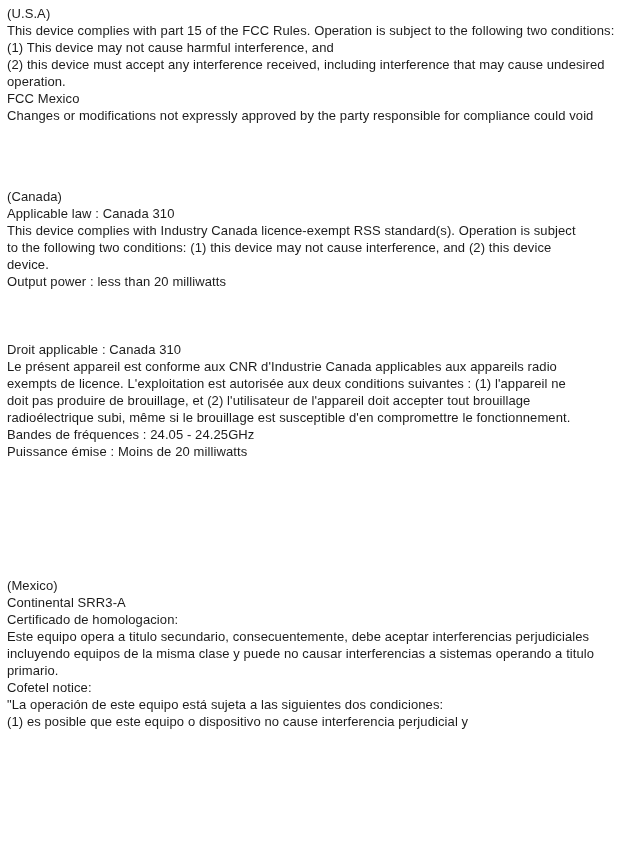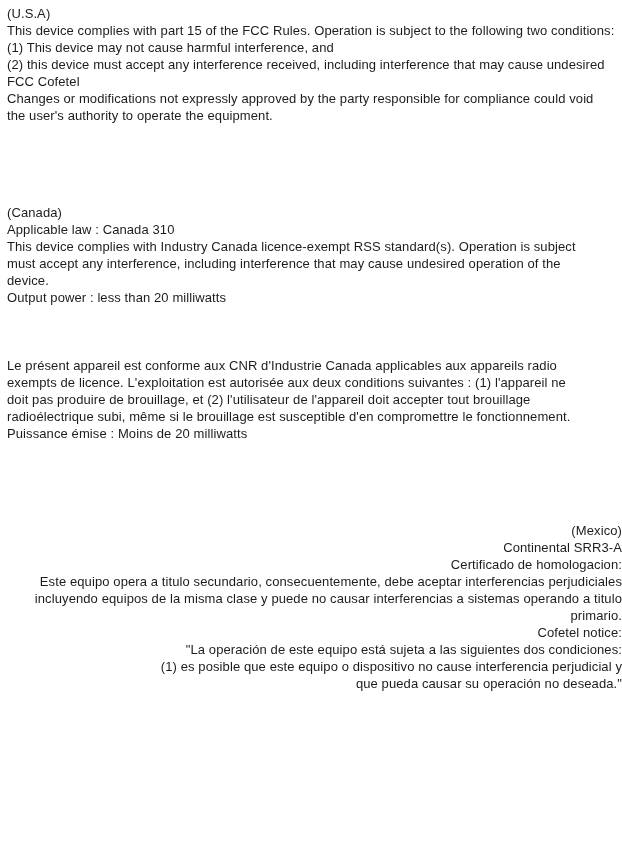--- a/index.html
+++ b/index.html
@@ -26,60 +26,61 @@
   .doc-section {
     margin: 0;
   }
   .line {
     white-space: pre;      
     height: 17px;
     letter-spacing: 0.1px;
   }
   
   #sec-usa            { margin-top: 0; }
-  #sec-canada-english { margin-top: 80px; }
+  #sec-canada-english { margin-top: 64px; }
   #sec-canada-french  { margin-top: 51px; }
-  #sec-mexico         { margin-top: 80px; text-align: right; }
+  #sec-mexico         { margin-top: 117px; }
 </style>
 </head>
 <body>
 
 <main class="page">
   <section class="doc-section" id="sec-usa">
       <div class="line">(U.S.A)</div>
       <div class="line">This device complies with part 15 of the FCC Rules. Operation is subject to the following two conditions:</div>
       <div class="line">(1) This device may not cause harmful interference, and</div>
       <div class="line">(2) this device must accept any interference received, including interference that may cause undesired</div>
-      <div class="line">FCC Cofetel</div>
+      <div class="line">operation.</div>
+      <div class="line">FCC Mexico</div>
       <div class="line">Changes or modifications not expressly approved by the party responsible for compliance could void</div>
-      <div class="line">the user's authority to operate the equipment.</div>
     </section>
 
   <section class="doc-section" id="sec-canada-english">
       <div class="line">(Canada)</div>
       <div class="line">Applicable law : Canada 310</div>
       <div class="line">This device complies with Industry Canada licence-exempt RSS standard(s). Operation is subject</div>
-      <div class="line">must accept any interference, including interference that may cause undesired operation of the</div>
+      <div class="line">to the following two conditions: (1) this device may not cause interference, and (2) this device</div>
       <div class="line">device.</div>
       <div class="line">Output power : less than 20 milliwatts</div>
     </section>
 
   <section class="doc-section" id="sec-canada-french">
+      <div class="line">Droit applicable : Canada 310</div>
       <div class="line">Le présent appareil est conforme aux CNR d'Industrie Canada applicables aux appareils radio</div>
       <div class="line">exempts de licence. L'exploitation est autorisée aux deux conditions suivantes : (1) l'appareil ne</div>
       <div class="line">doit pas produire de brouillage, et (2) l'utilisateur de l'appareil doit accepter tout brouillage</div>
       <div class="line">radioélectrique subi, même si le brouillage est susceptible d'en compromettre le fonctionnement.</div>
+      <div class="line">Bandes de fréquences : 24.05 - 24.25GHz</div>
       <div class="line">Puissance émise : Moins de 20 milliwatts</div>
     </section>
 
   <section class="doc-section" id="sec-mexico">
       <div class="line">(Mexico)</div>
       <div class="line">Continental SRR3-A</div>
       <div class="line">Certificado de homologacion:</div>
       <div class="line">Este equipo opera a titulo secundario, consecuentemente, debe aceptar interferencias perjudiciales</div>
       <div class="line">incluyendo equipos de la misma clase y puede no causar interferencias a sistemas operando a titulo</div>
       <div class="line">primario.</div>
       <div class="line">Cofetel notice:</div>
       <div class="line">"La operación de este equipo está sujeta a las siguientes dos condiciones:</div>
       <div class="line">(1) es posible que este equipo o dispositivo no cause interferencia perjudicial y</div>
-      <div class="line">que pueda causar su operación no deseada."</div>
     </section>
 </main>
 
 </body></html>

